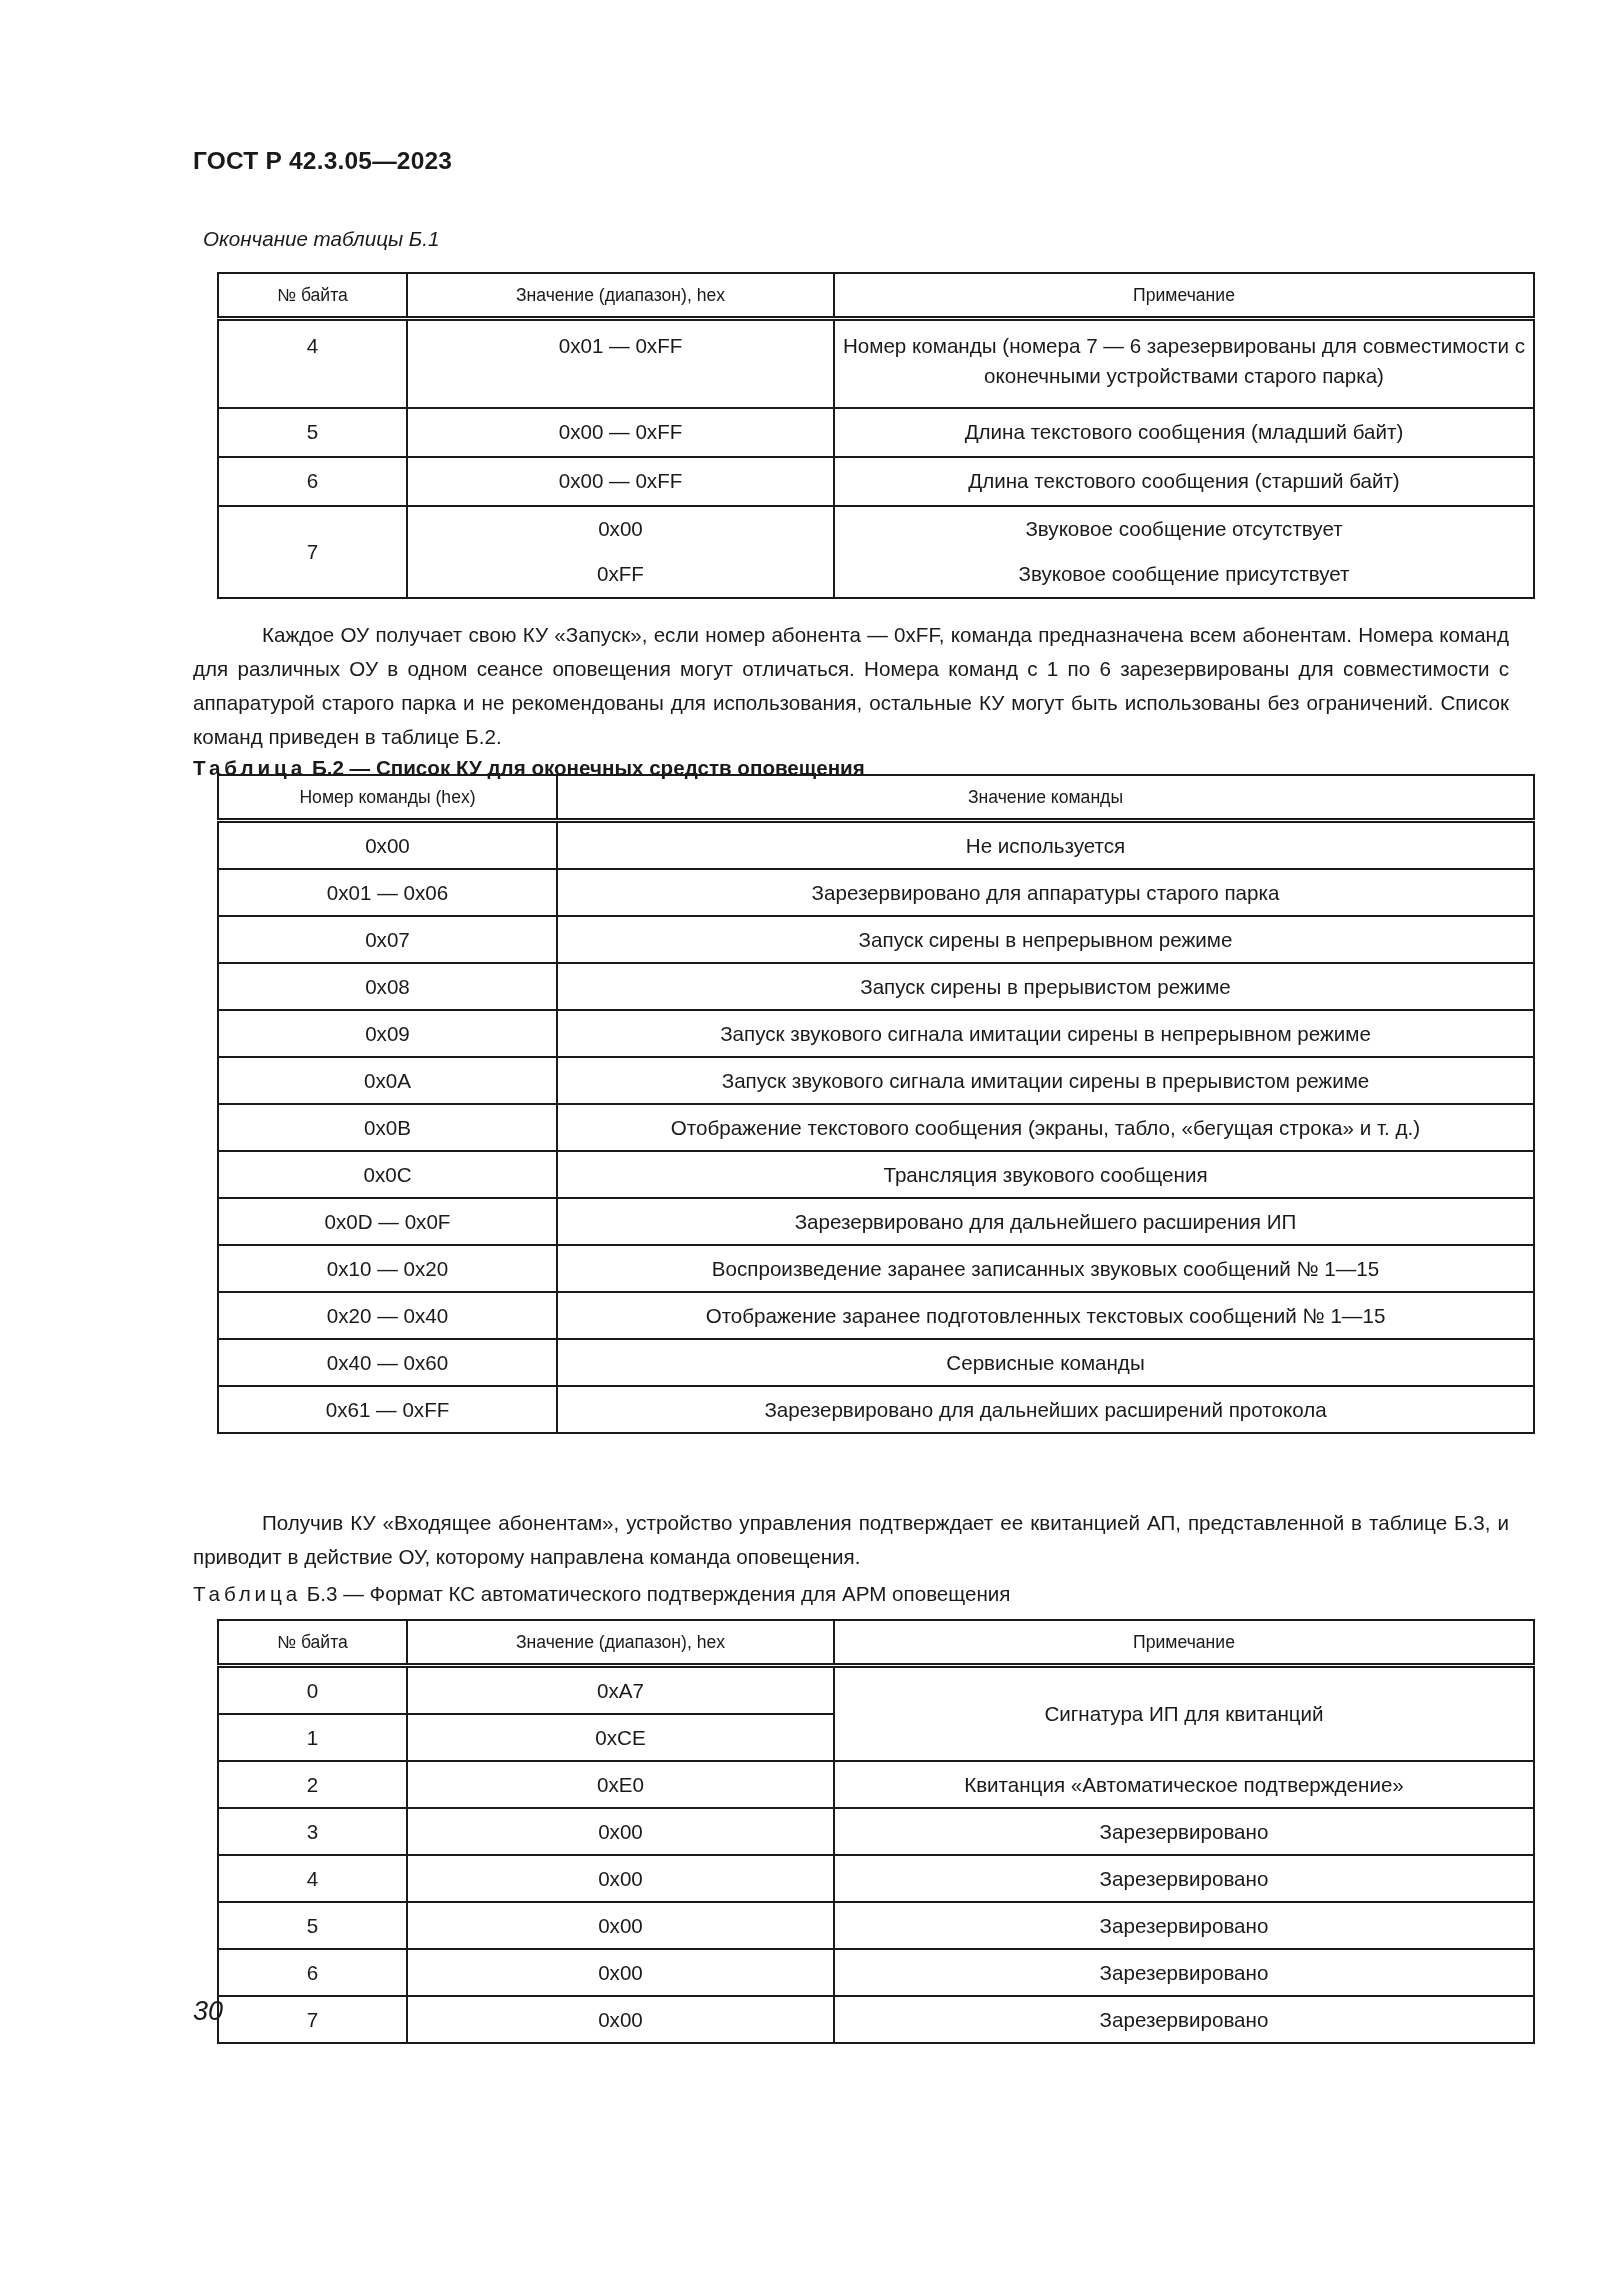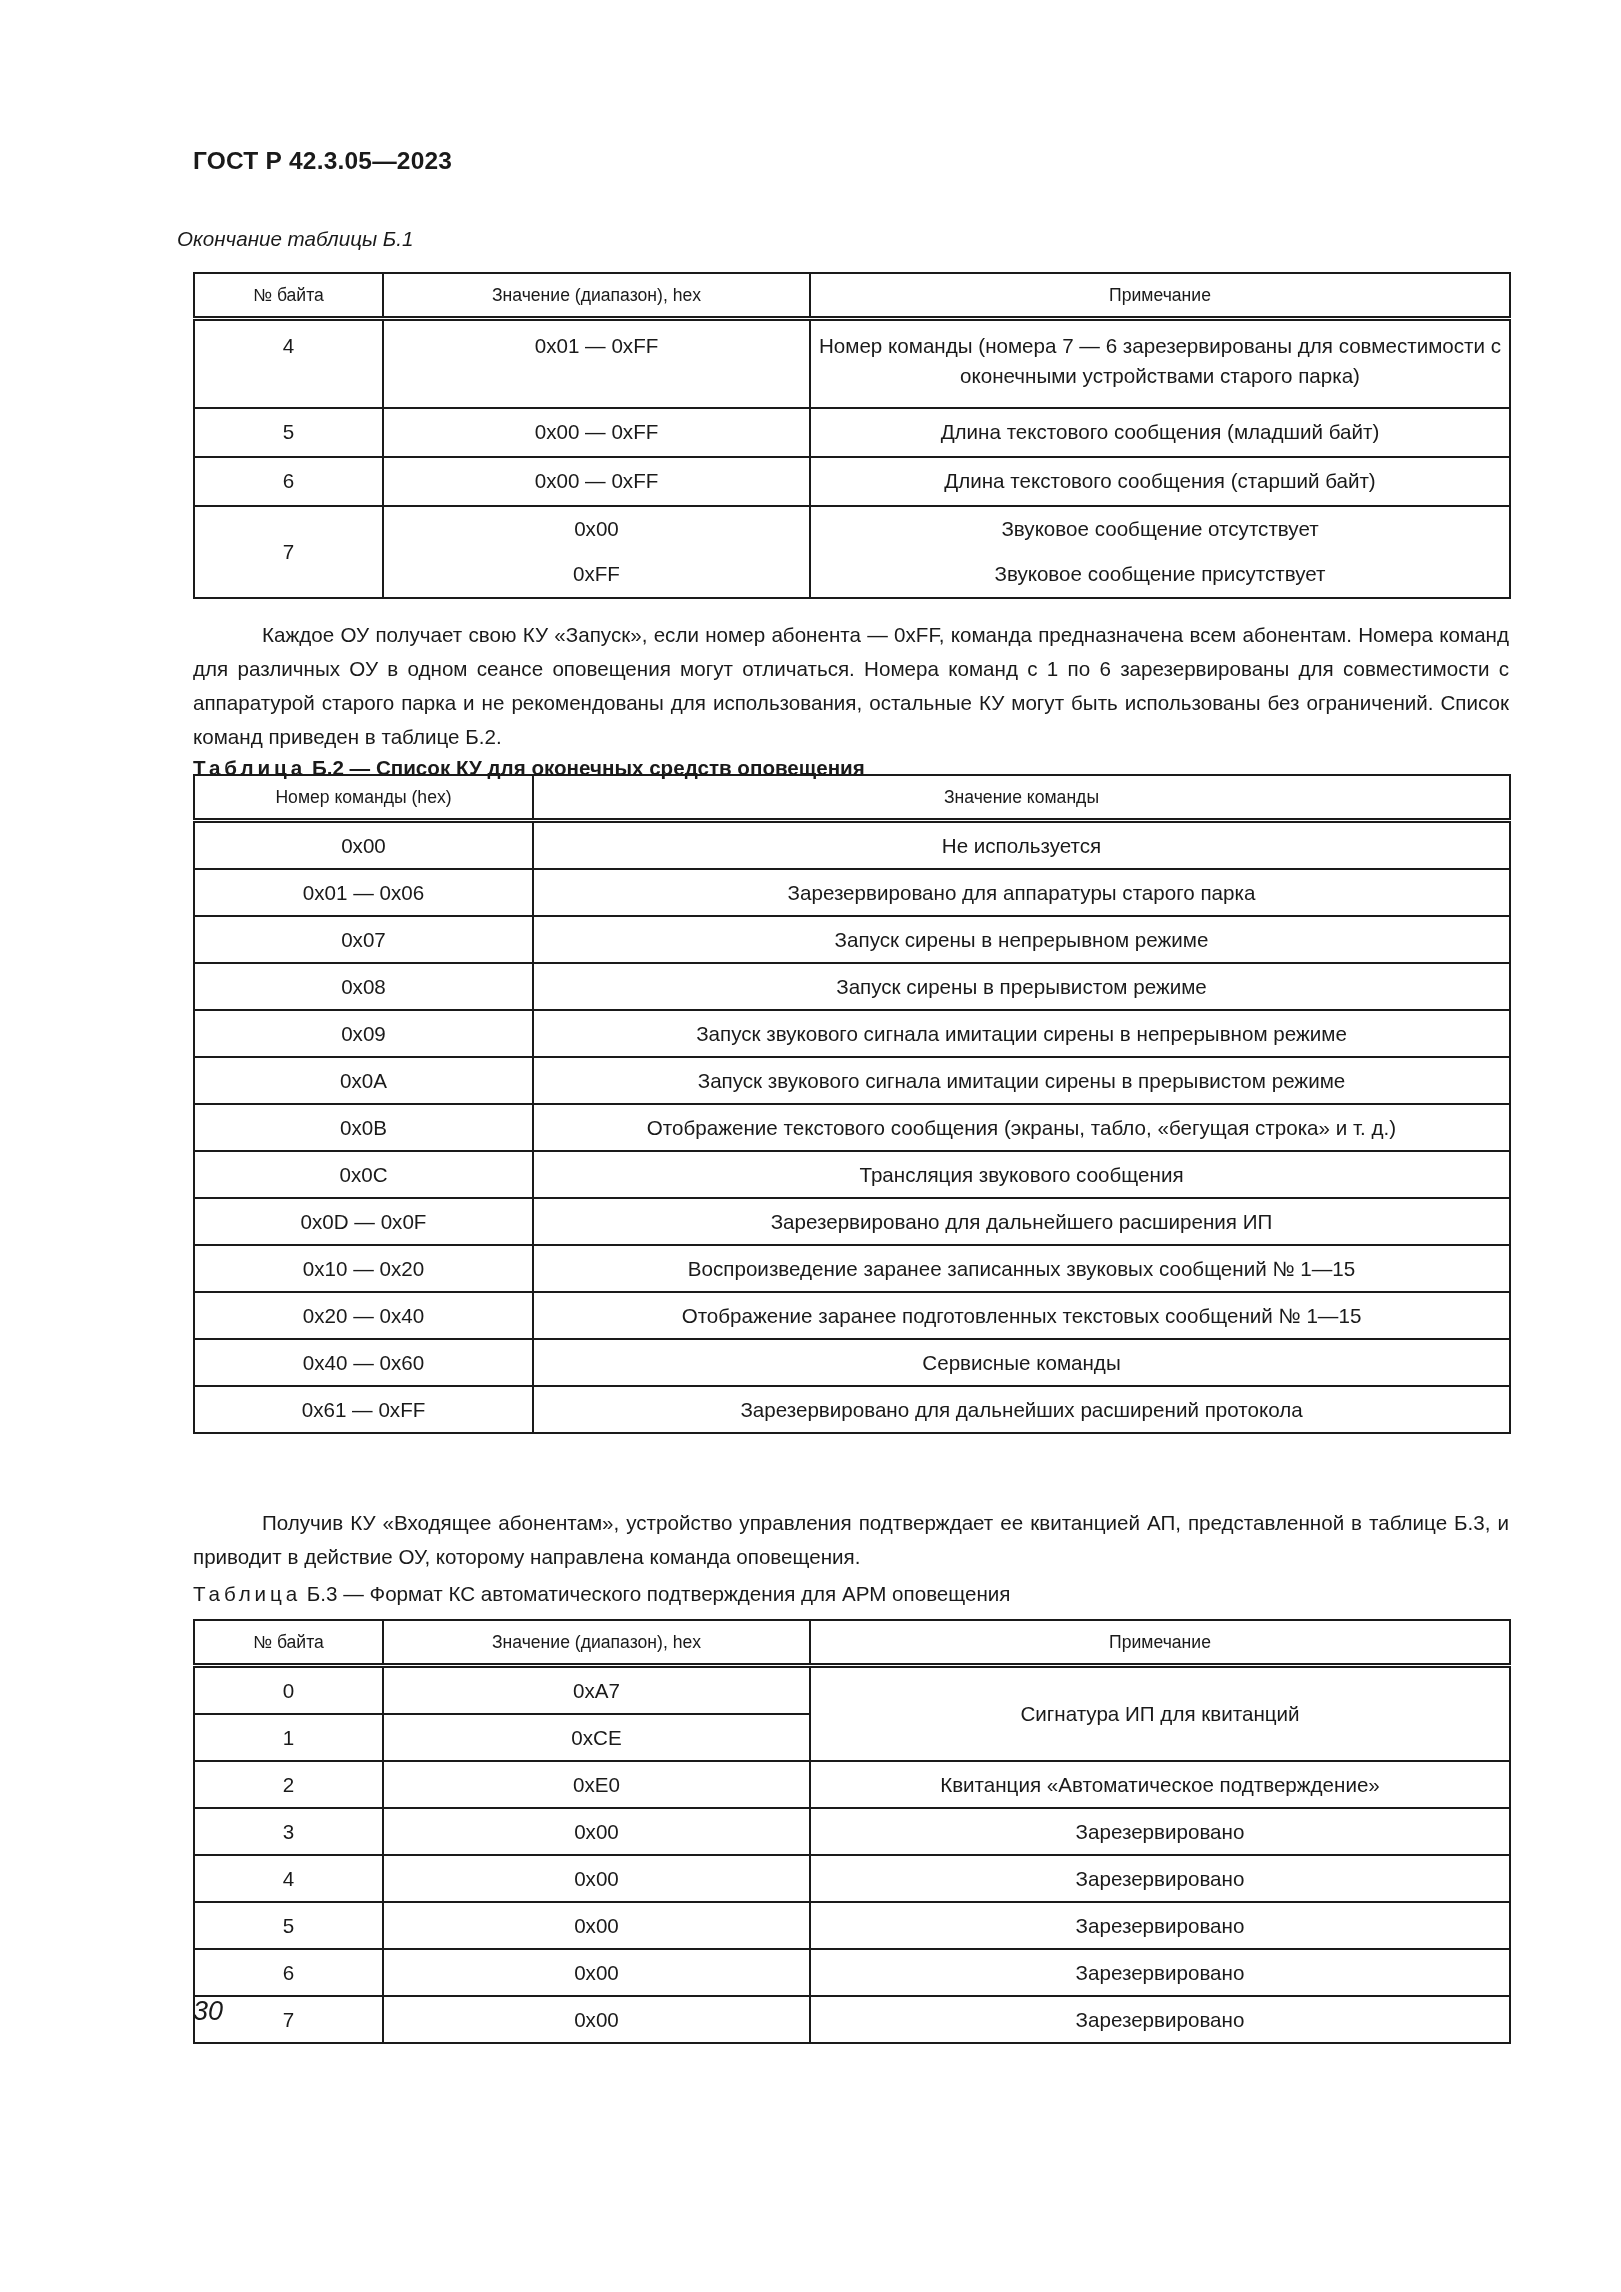--- a/index.html
+++ b/index.html
@@ -1,21 +1,21 @@
 <!DOCTYPE html>
 <html><head>
 <meta charset="utf-8">
 <style>
   html, body { margin: 0; padding: 0; background: #ffffff; }
   body { width: 1621px; height: 2293px; position: relative; overflow: hidden;
          font-family: "Liberation Sans", sans-serif; color: #1a1a1a; }
   .abs { position: absolute; }
   .doc-code { left: 193px; top: 147px; font-size: 24.5px; font-weight: bold; letter-spacing: 0.2px; }
-  .cont-caption { left: 177px; top: 227px; font-size: 20.6px; font-style: italic; }
-  table { border-collapse: collapse; position: absolute; table-layout: fixed; }
+  .cont-caption { left: 203px; top: 227px; font-size: 20.6px; font-style: italic; }
+  table { border-collapse: collapse; position: absolute; table-layout: fixed; margin-left: 24px; }
   td, th { border: 2px solid #1a1a1a; text-align: center; font-weight: normal; padding: 0 7.8px; }
   th { font-size: 17.6px; height: 42px; border-bottom: 5.9px double #1a1a1a; }
   td { font-size: 20.6px; }
   .t1 { left: 193px; top: 272px; width: 1316px; }
   .t1 td { height: 47px; }
   .t1 td.tall { height: 76px; vertical-align: top; padding-top: 9.8px; line-height: 30px; }
   .t1 td.split { height: 45px; border-bottom: none; border-top: none; }
   .t1 td.split2 { height: 45px; border-top: none; }
   .para { left: 193px; width: 1316px; font-size: 20.6px; line-height: 34px; text-align: justify; }
   .para .indent { display: inline-block; width: 69px; }

